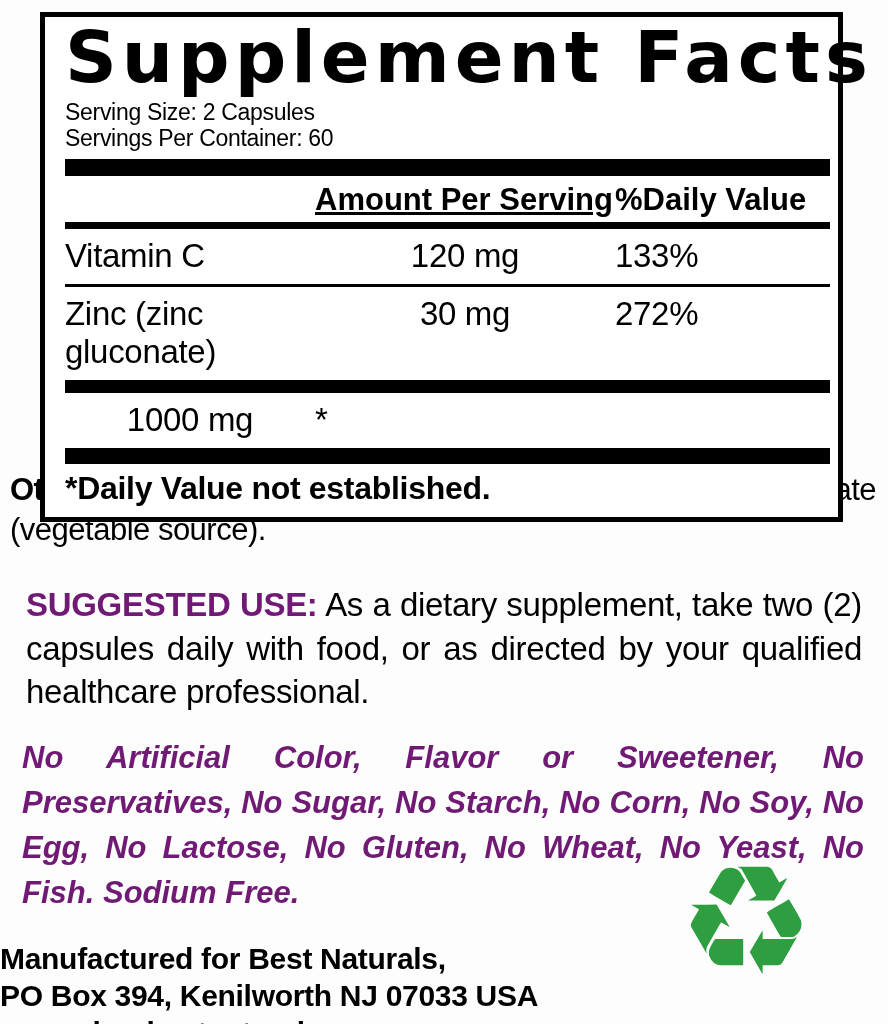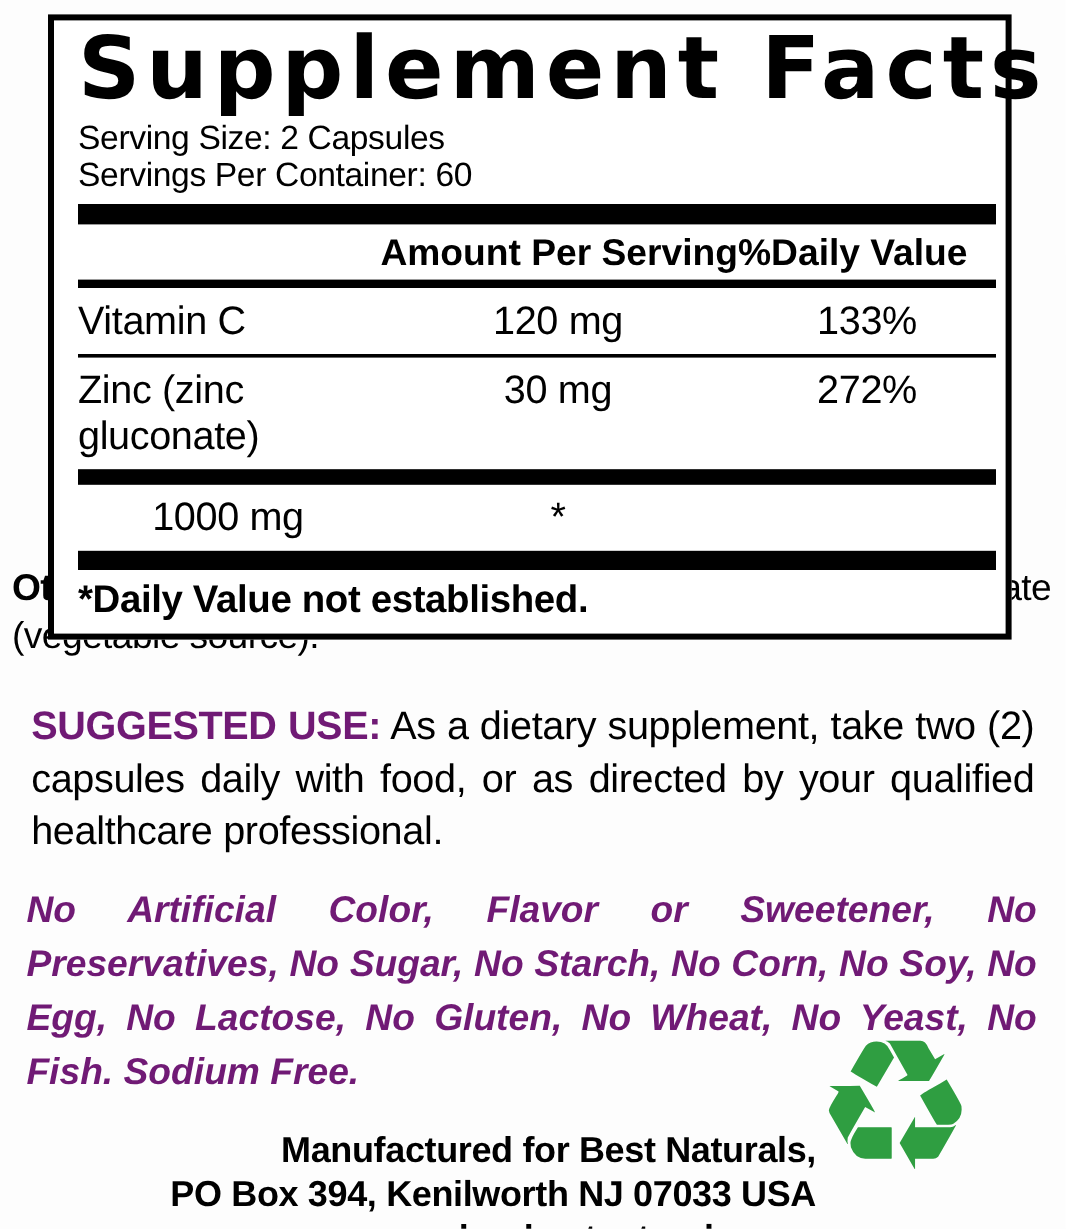--- a/index.html
+++ b/index.html
@@ -14,55 +14,55 @@
   .facts-box{
     position:absolute;left:14px;top:12px;width:803px;
     border:5px solid #000;background:#fff;
     box-sizing:border-box;padding:2px 8px 4px 20px;margin-left:26px;
   }
   .facts-title{
     font-family:"DejaVu Sans", sans-serif;font-weight:bold;
     font-size:72px;letter-spacing:5px;line-height:1.08;
     white-space:nowrap;margin:0 0 2px 0;
   }
-  .serving-line{font-size:28px;line-height:1.13;letter-spacing:-0.3px;}
+  .serving-line{font-size:23px;line-height:1.13;letter-spacing:-0.3px;}
   .divider{background:#000;width:100%;}
   .d-xl{height:17px;margin-top:8px;}
   .d-lg{height:7px;}
   .d-md{height:13px;}
   .d-lg2{height:16px;}
   .d-sm{height:3px;}
   .cols{display:grid;grid-template-columns:1fr 300px 215px;align-items:baseline;}
   .hdr{font-weight:bold;font-size:31px;padding:6px 0 4px 0;}
-  .hdr .c2{text-align:right;}
+  .hdr .c2{text-align:left;text-decoration:underline;}
   .hdr .c3{text-align:left;}
   .nrow{font-size:33px;padding:8px 0 9px 0;letter-spacing:-0.3px;}
   .nrow .c2{text-align:center;}
-  .nrow .c3{text-align:center;}
+  .nrow .c3{text-align:left;}
   .footnote{font-size:32px;padding:6px 0 6px 0;letter-spacing:-0.3px;font-weight:bold;}
 
   
   .other-ing{
     margin:470px 12px 0 10px;font-size:31px;line-height:1.28;
     text-align:justify;letter-spacing:-0.5px;
   }
   .other-ing .seg-label{font-weight:bold;}
   .suggested{
     margin:34px 26px 0 26px;font-size:33px;line-height:1.32;
     text-align:justify;letter-spacing:-0.3px;
   }
   .suggested .seg-label{font-weight:bold;color:#701a75;}
   .claims{
     margin:22px 24px 0 22px;font-size:31px;line-height:1.45;
     font-weight:bold;font-style:italic;color:#701a75;text-align:justify;
   }
 
   
   .footer{margin-top:24px;width:680px;font-weight:bold;font-size:30px;line-height:1.24;}
-  .footer-line{text-align:right;letter-spacing:-0.3px;}
+  .footer-line{text-align:left;letter-spacing:-0.3px;}
   .recycle{
     position:absolute;left:678px;top:846px;
     font-family:"DejaVu Sans", sans-serif;font-size:152px;line-height:1;
     color:#2f9e41;
   }
 </style>
 </head>
 <body>
 
 <div class="label">

